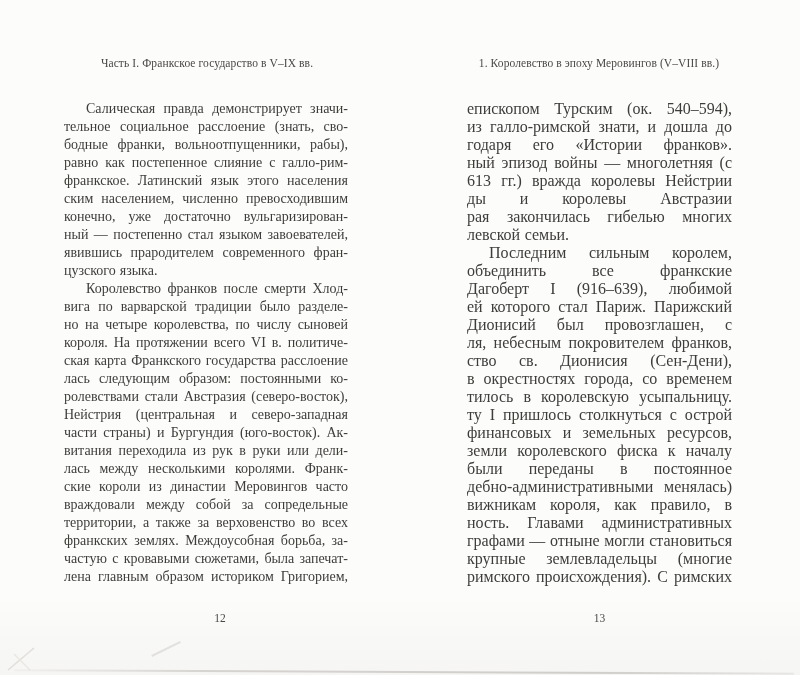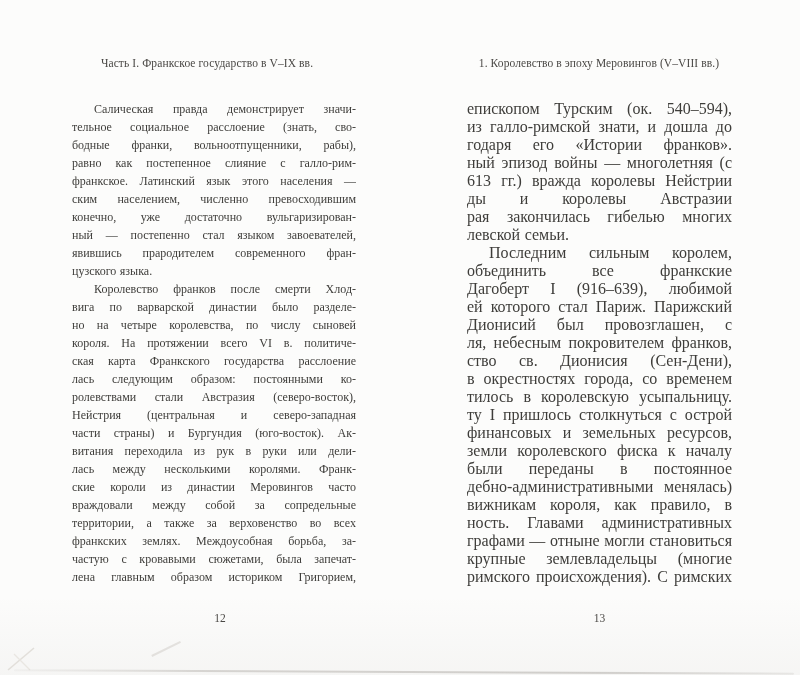--- a/index.html
+++ b/index.html
@@ -25,21 +25,21 @@
     position:absolute;top:56px;height:14px;line-height:14px;
     font-size:11.5px;letter-spacing:0.1px;color:var(--muted);
     text-align:center;white-space:nowrap;
   }
   .header-left{left:62px;width:290px;}
   .header-right{left:462px;width:274px;}
   .page-body{
     position:absolute;top:100px;
     line-height:var(--lh);
   }
-  .body-left{left:72px;width:284px;font-size:12px;}
+  .body-left{left:64px;width:284px;font-size:14px;}
   .body-right{left:467px;width:265px;font-size:16px;}
   .line{
     height:var(--lh);overflow:hidden;
     text-align:justify;
     text-align-last:justify;
     word-spacing:0.5px;
   }
   .line.indent{text-indent:22px;}
   .line.endpara{text-align-last:left;}
   .page-number{
@@ -84,21 +84,21 @@
       <div class="line">тельное социальное расслоение (знать, сво-</div>
       <div class="line">бодные франки, вольноотпущенники, рабы),</div>
       <div class="line">равно как постепенное слияние с галло-рим-</div>
       <div class="line">франкское. Латинский язык этого населения —</div>
       <div class="line">ским населением, численно превосходившим</div>
       <div class="line">конечно, уже достаточно вульгаризирован-</div>
       <div class="line">ный — постепенно стал языком завоевателей,</div>
       <div class="line">явившись прародителем современного фран-</div>
       <div class="line endpara">цузского языка.</div>
       <div class="line indent">Королевство франков после смерти Хлод-</div>
-      <div class="line">вига по варварской династии было разделе-</div>
+      <div class="line">вига по варварской традиции было разделе-</div>
       <div class="line">но на четыре королевства, по числу сыновей</div>
       <div class="line">короля. На протяжении всего VI в. политиче-</div>
       <div class="line">ская карта Франкского государства расслоение</div>
       <div class="line">лась следующим образом: постоянными ко-</div>
       <div class="line">ролевствами стали Австразия (северо-восток),</div>
       <div class="line">Нейстрия (центральная и северо-западная</div>
       <div class="line">части страны) и Бургундия (юго-восток). Ак-</div>
       <div class="line">витания переходила из рук в руки или дели-</div>
       <div class="line">лась между несколькими королями. Франк-</div>
       <div class="line">ские короли из династии Меровингов часто</div>

